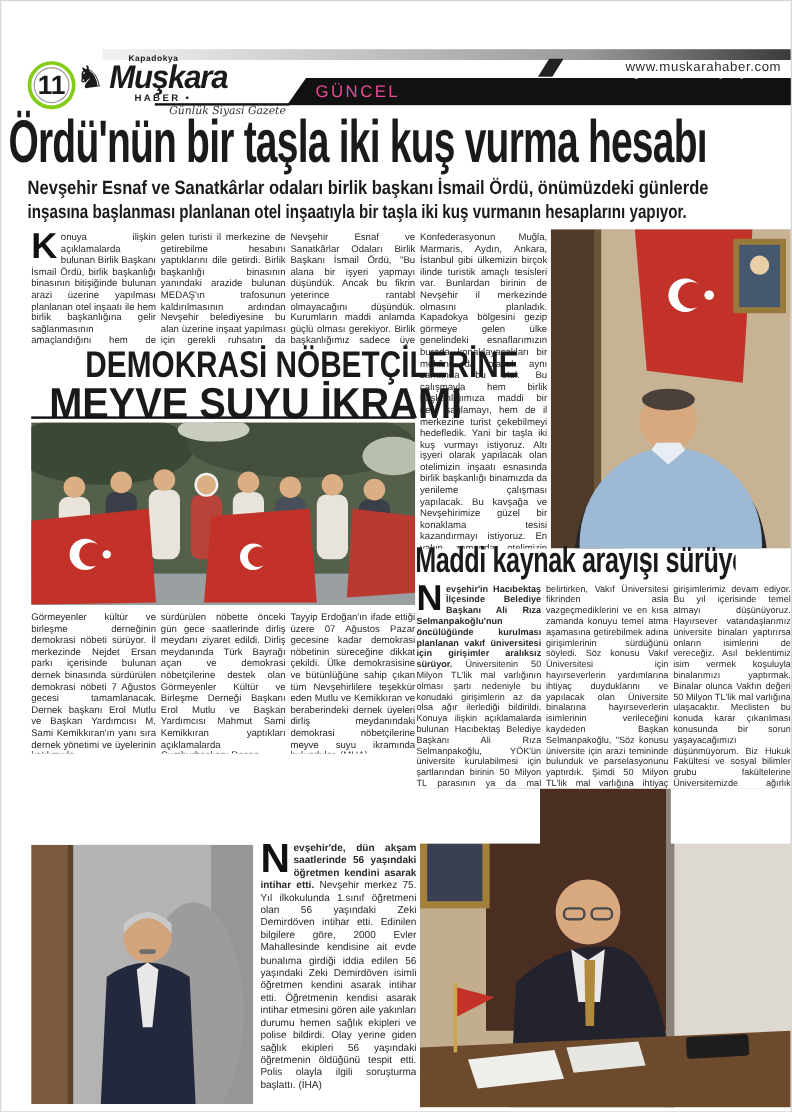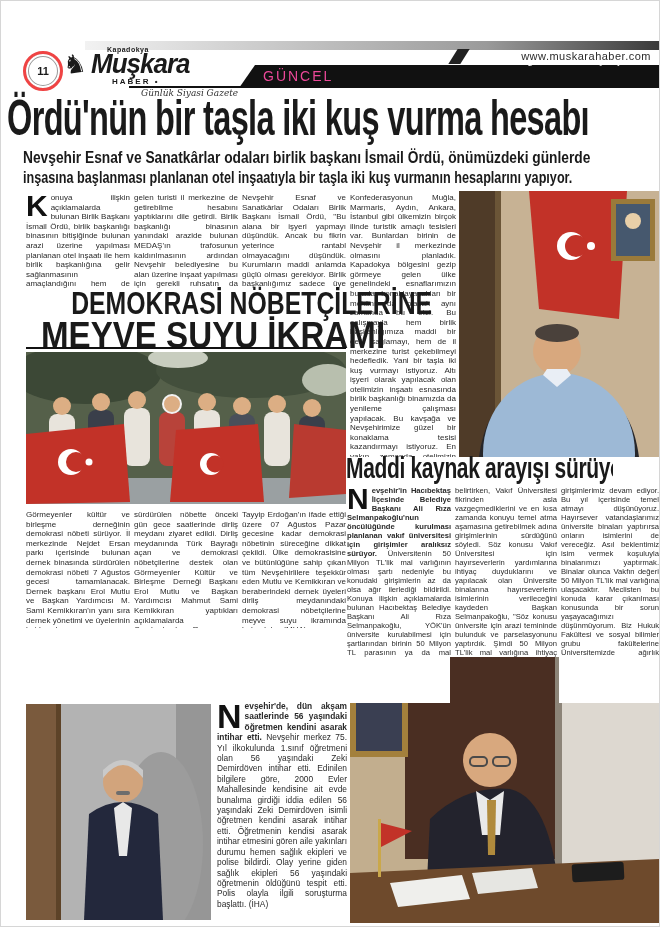--- a/index.html
+++ b/index.html
@@ -3,22 +3,22 @@
 <meta charset="utf-8">
 <style>
   html,body{margin:0;padding:0;background:#e9e9e9;}
   #page{position:relative;width:660px;height:927px;background:#fff;margin:0 auto;
         overflow:hidden;font-family:"Liberation Sans",sans-serif;color:#1a1a1a;
         border:1px solid #d6d6d6;box-sizing:border-box;}
   .abs{position:absolute;}
   
   .grad-strip{left:84px;top:40px;width:574px;height:9px;
     background:linear-gradient(to right,#f2f2f2,#9a9a9a 70%,#3a3a3a);}
-  .pagenum{left:22px;top:50px;width:34px;height:34px;border:3px solid #ef4444;border-radius:50%;
-    display:flex;align-items:center;justify-content:center;font-weight:bold;font-size:11px;
+  .pagenum{left:22px;top:50px;width:34px;height:34px;border:3px solid #84cc16;border-radius:50%;
+    display:flex;align-items:center;justify-content:center;font-weight:bold;font-size:22px;
     box-shadow:inset 0 0 0 2px #fff, inset 0 0 0 3px #9a9a9a;}
   .logo{left:62px;top:44px;width:180px;height:46px;}
   .logo .horse{position:absolute;left:0;top:4px;font-size:26px;transform:rotate(-8deg);}
   .logo .kicker{position:absolute;left:44px;top:1px;font-size:7px;font-weight:bold;letter-spacing:.5px;}
   .logo .title{position:absolute;left:28px;top:4px;font-size:26px;font-weight:bold;font-style:italic;
     letter-spacing:-1px;transform:scaleY(1.05);}
   .logo .subtitle{position:absolute;left:34px;top:32px;font-size:8px;font-weight:bold;letter-spacing:2px;margin-left:15px;}
   .logo .slogan{position:absolute;left:78px;top:31px;font-size:9px;font-style:italic;
     font-family:"DejaVu Serif",serif;color:#333;margin-top:12px;}
   .logo-rule{left:128px;top:85px;width:112px;height:2px;background:#111;}

